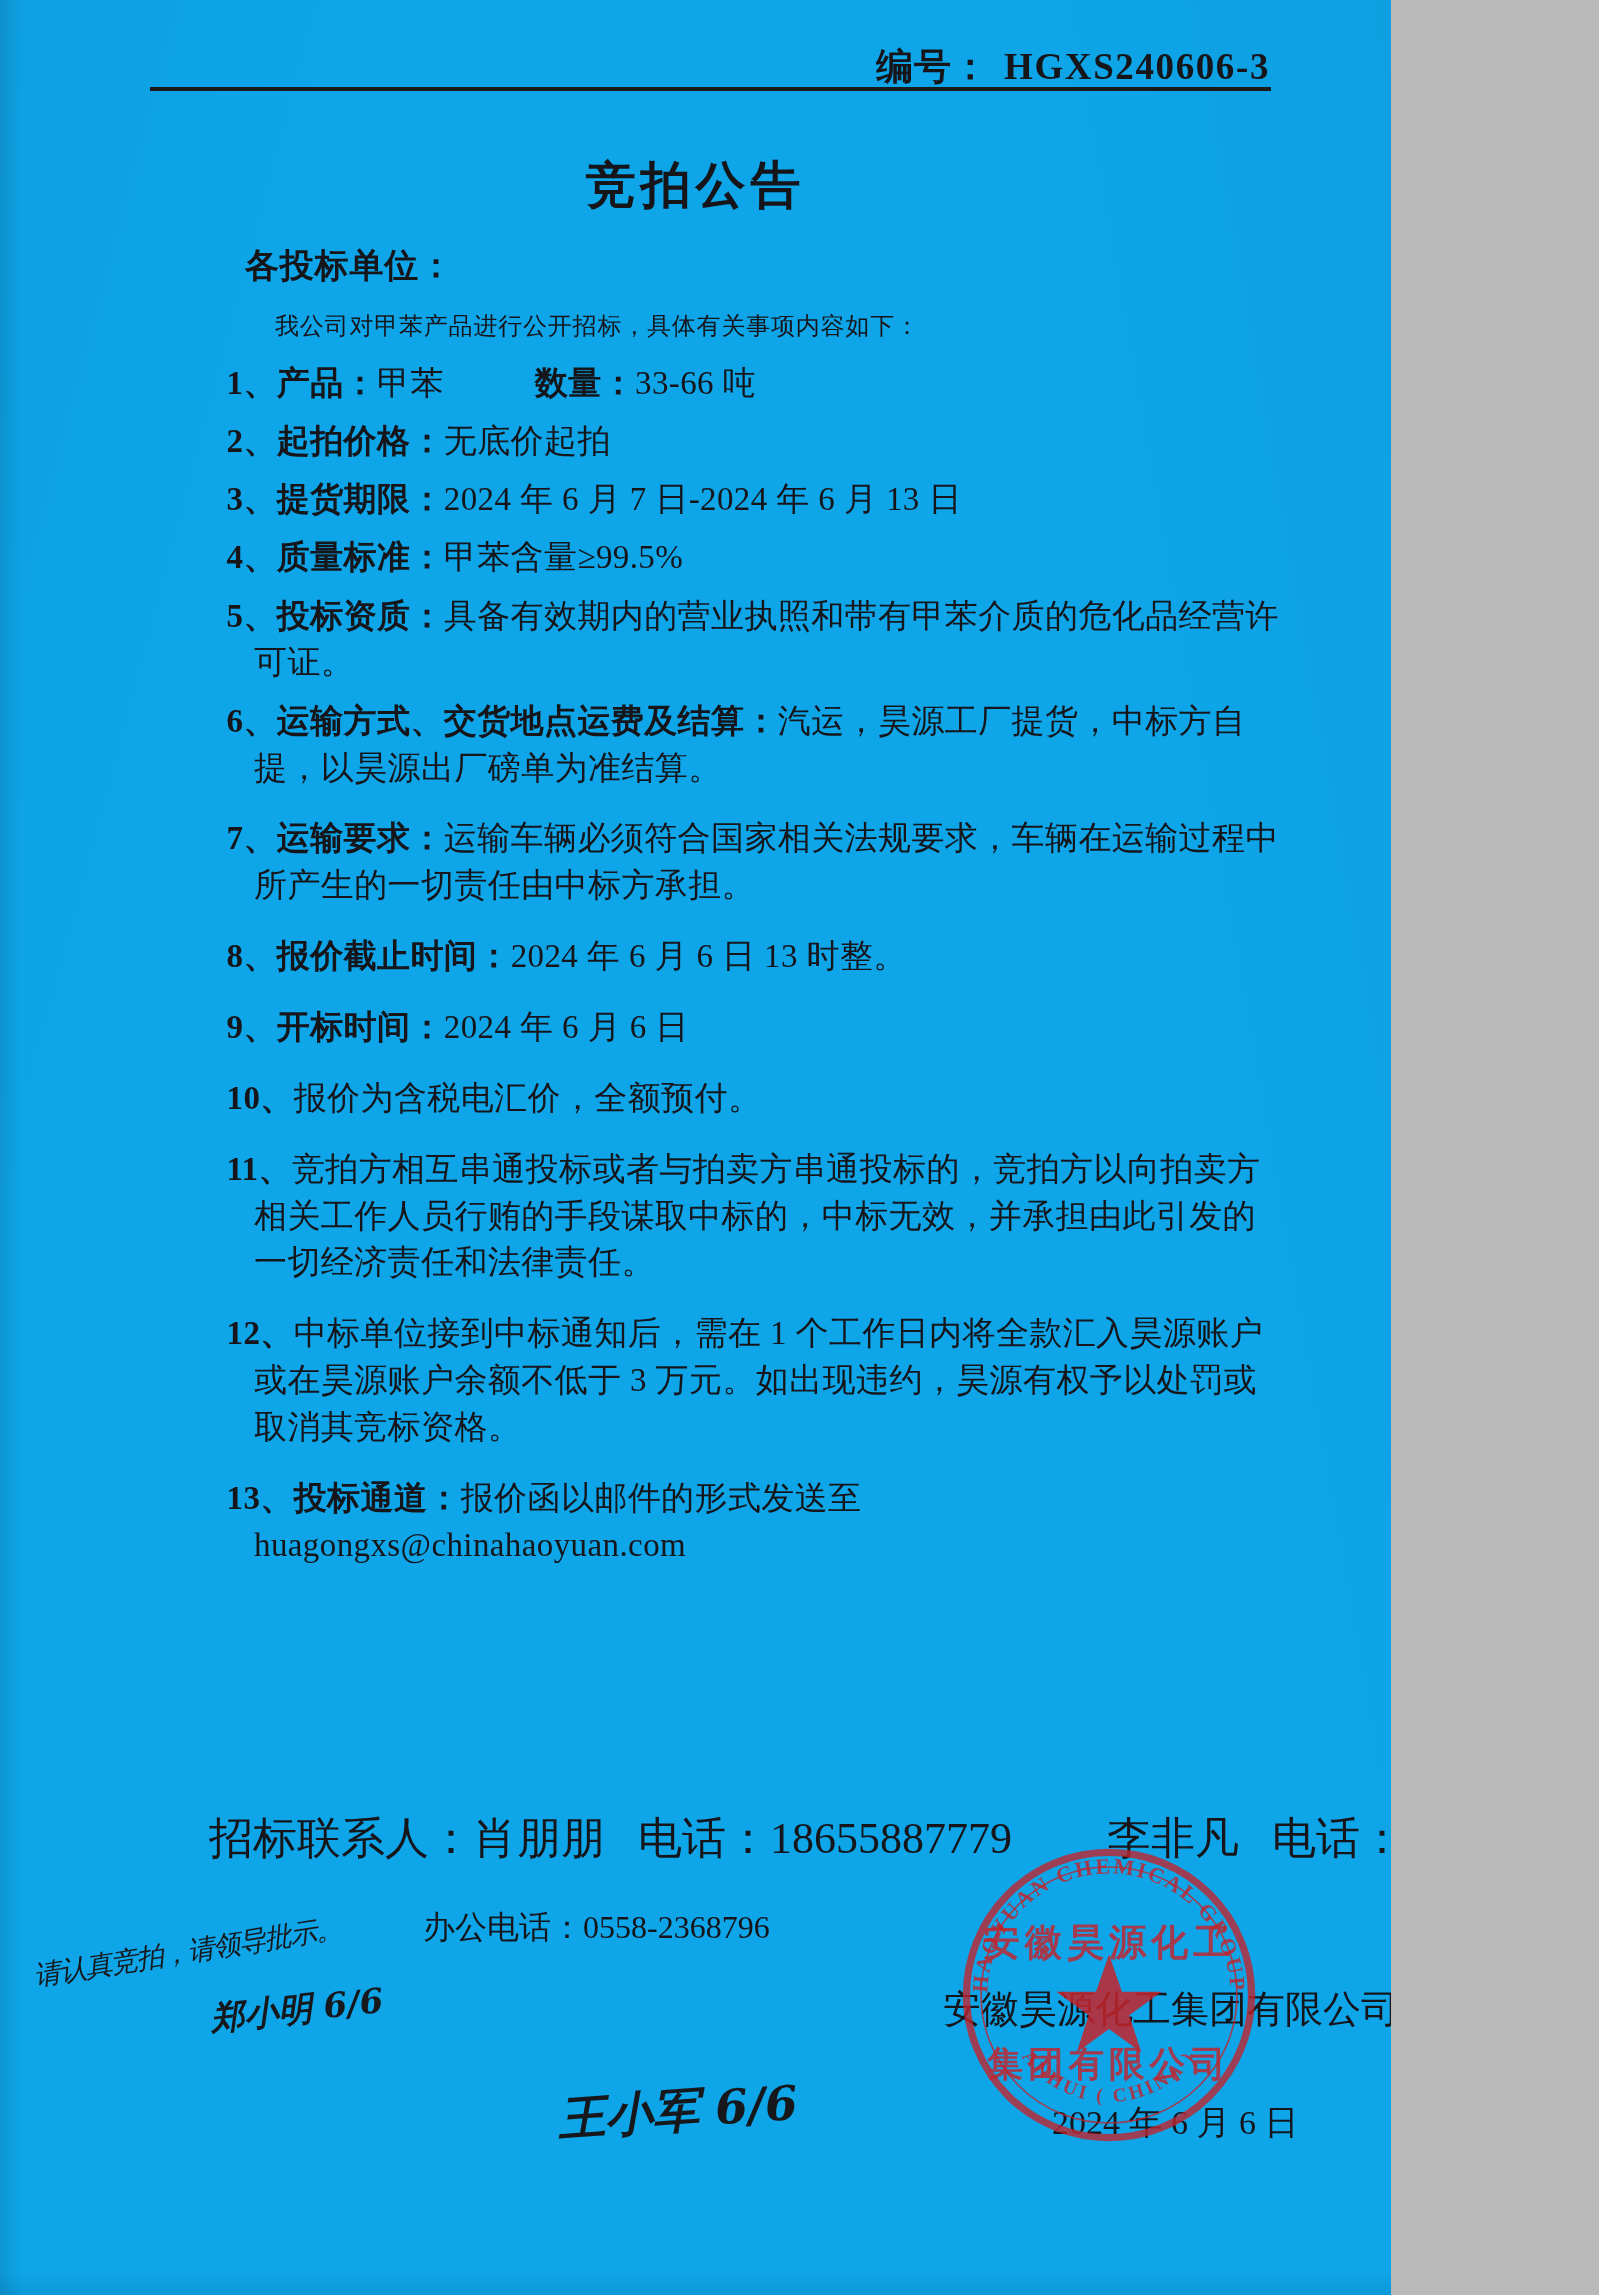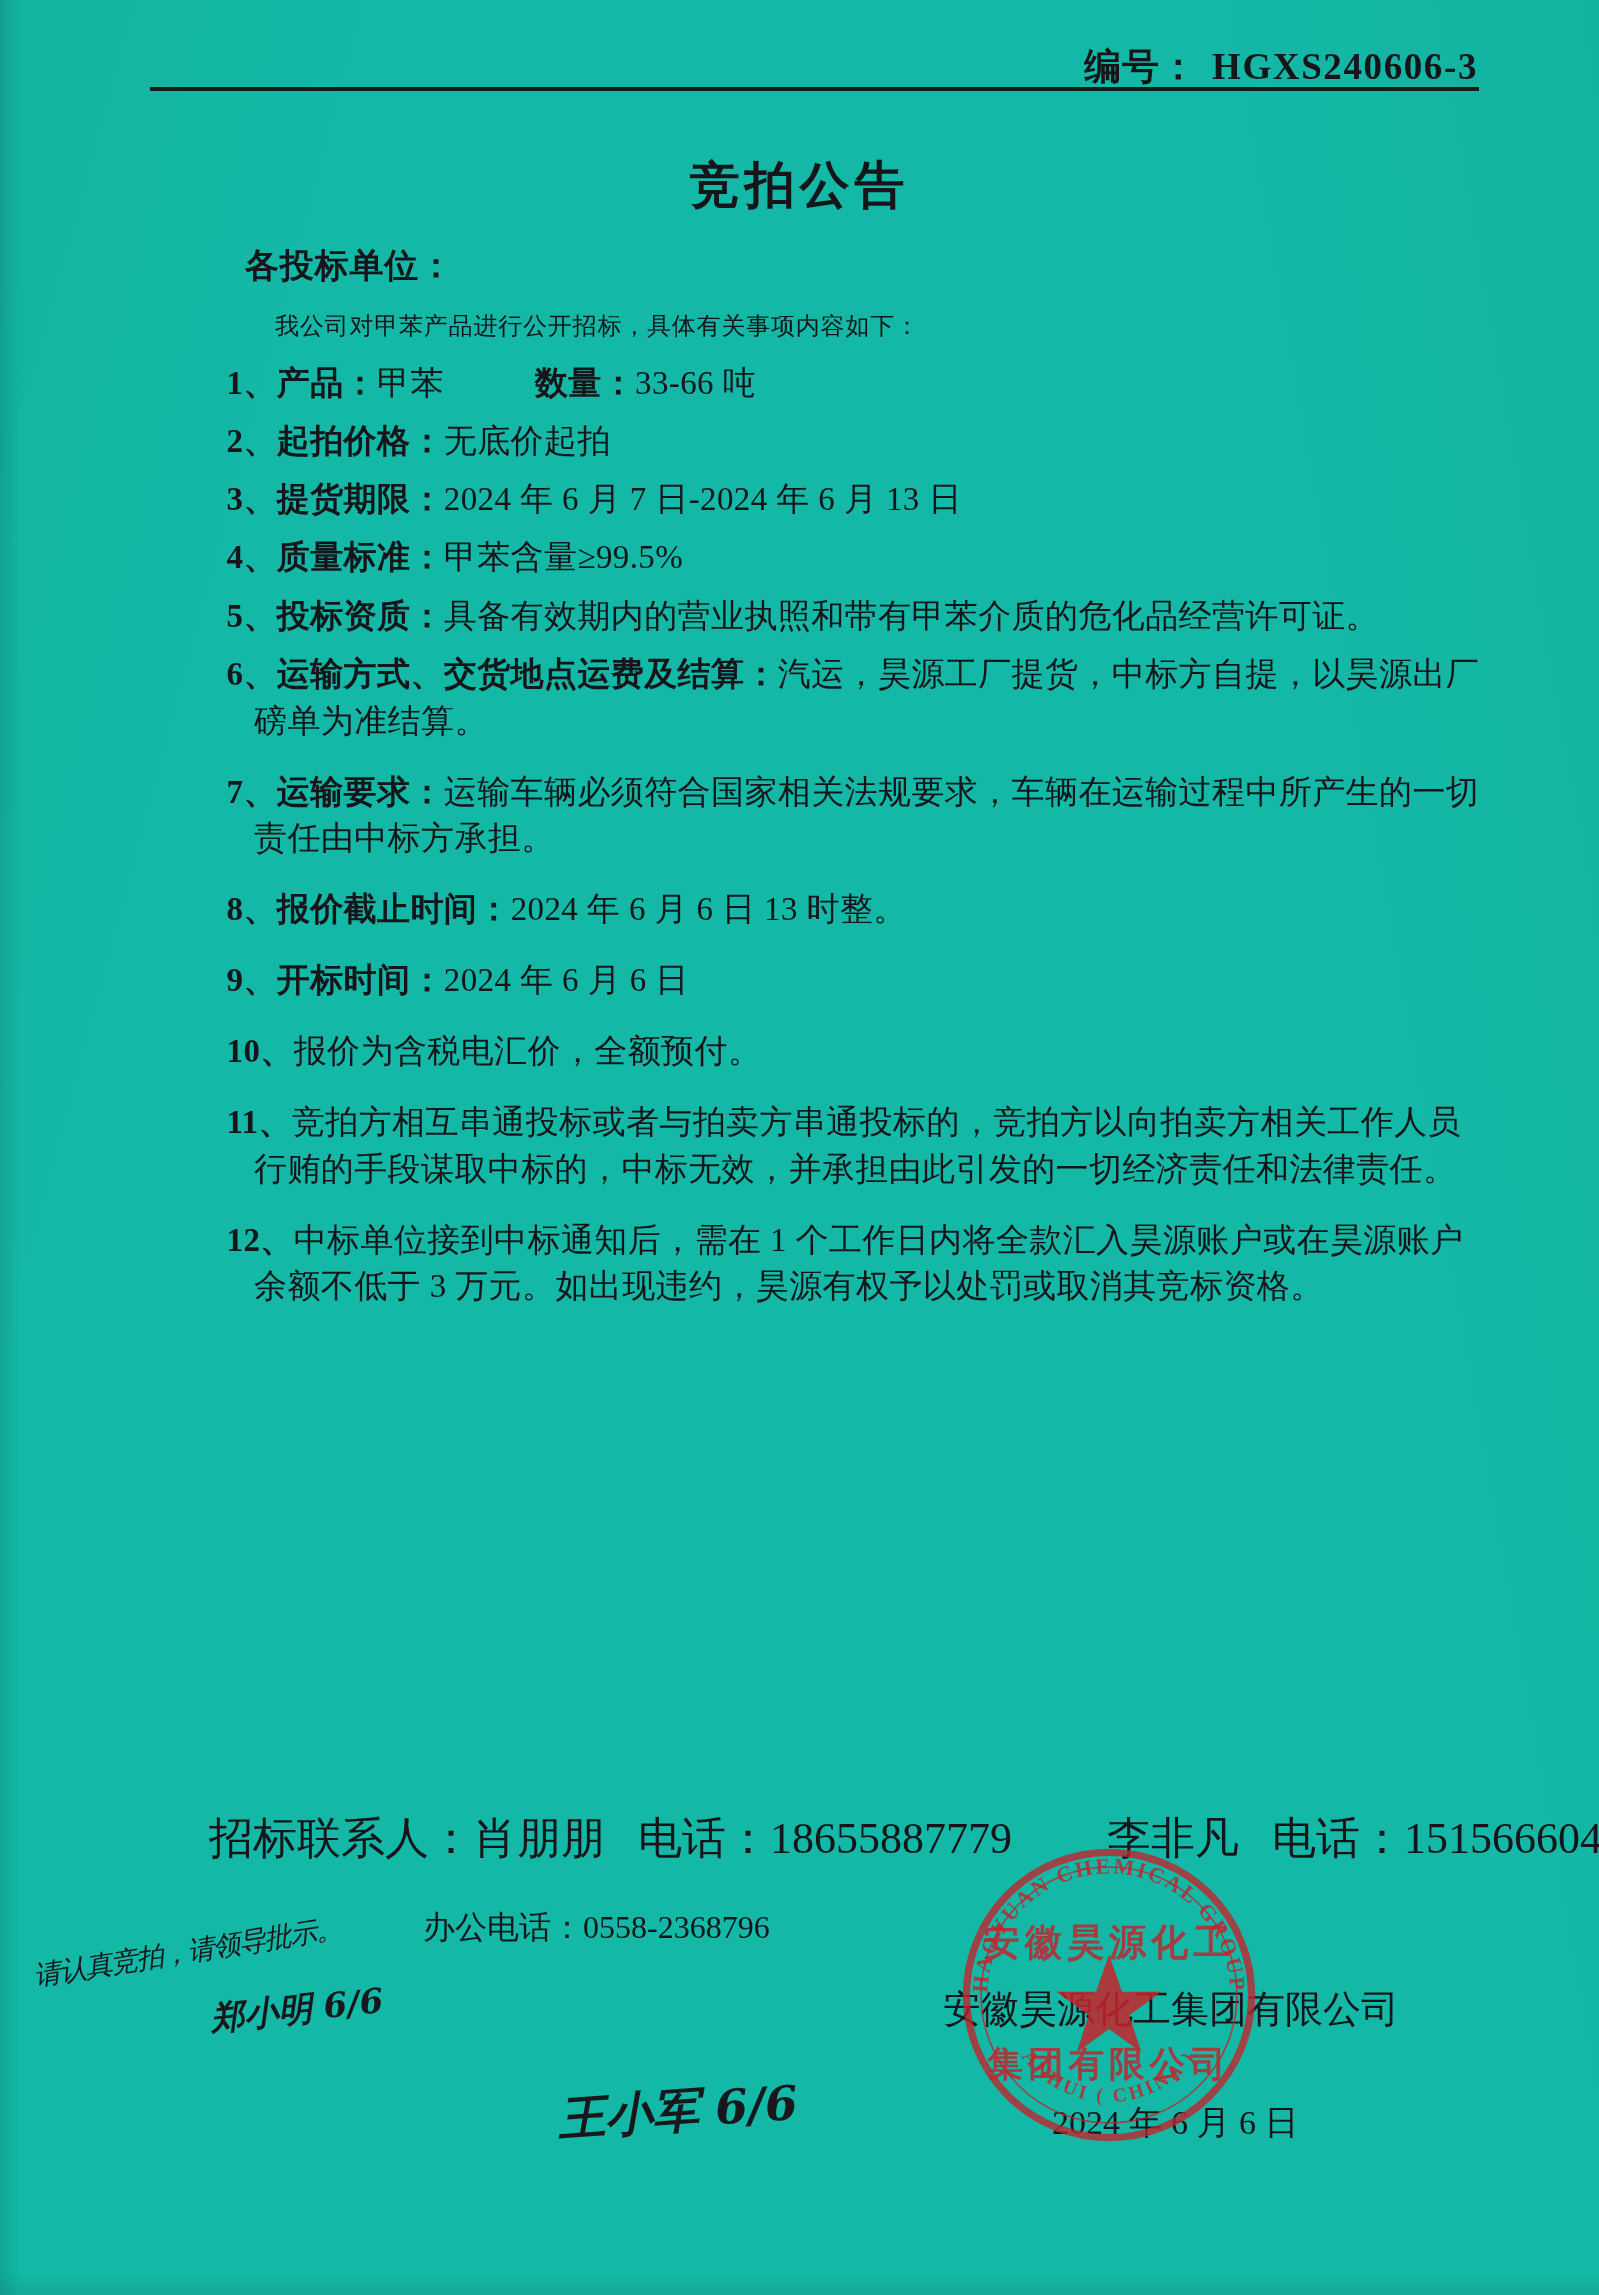--- a/index.html
+++ b/index.html
@@ -2,23 +2,23 @@
 <html lang="zh" style="font-size:13px"><head>
 <meta charset="utf-8">
 <style>
   html, body {
     margin: 0;
     padding: 0;
     background: #b9b9b9;
   }
   .page {
     position: relative;
-    width: 1599px;
+    width: 1391px;
     height: 2295px;
-    background: #14b8a6;
+    background: #0ea5e9;
     font-family: "Liberation Serif", "DejaVu Serif", serif;
     color: #15151a;
     overflow: hidden;
     box-sizing: border-box;
   }
   
   .paper-tint {
     position: absolute;
     inset: 0;
     background:
@@ -266,20 +266,23 @@
     </p>
 
     <p class="item spaced">
       <span class="num num-lat">11、</span><span>竞拍方相互串通投标或者与拍卖方串通投标的，竞拍方以向拍卖方相关工作人员行贿的手段谋取中标的，中标无效，并承担由此引发的一切经济责任和法律责任。</span>
     </p>
 
     <p class="item spaced">
       <span class="num num-lat">12、</span><span>中标单位接到中标通知后，需在 1 个工作日内将全款汇入昊源账户或在昊源账户余额不低于 3 万元。如出现违约，昊源有权予以处罚或取消其竞标资格。</span>
     </p>
 
+    <p class="item">
+      <span class="num num-lat">13、</span><span class="lbl">投标通道：</span><span>报价函以邮件的形式发送至 </span><span class="email">huagongxs@chinahaoyuan.com</span>
+    </p>
 
   </div>
 
   <div class="contacts">
     <div class="contact-row">
       <span class="c-left">
         <span>招标联系人：</span><span>肖朋朋</span>&nbsp;&nbsp;&nbsp;<span>电话：</span><span class="num-lat">18655887779</span>
       </span>
       <span class="c-right">
         <span>李非凡</span>&nbsp;&nbsp;&nbsp;<span>电话：</span><span class="num-lat">15156660401</span>

